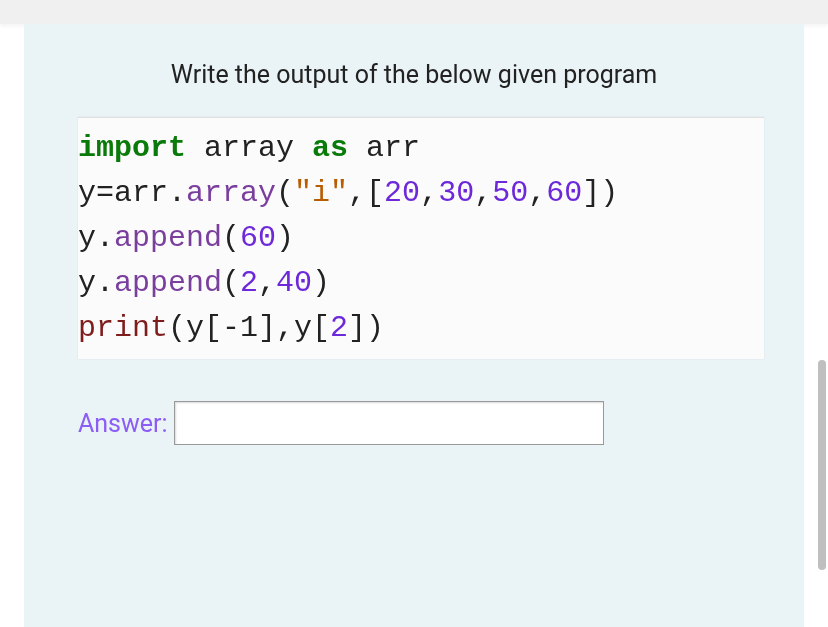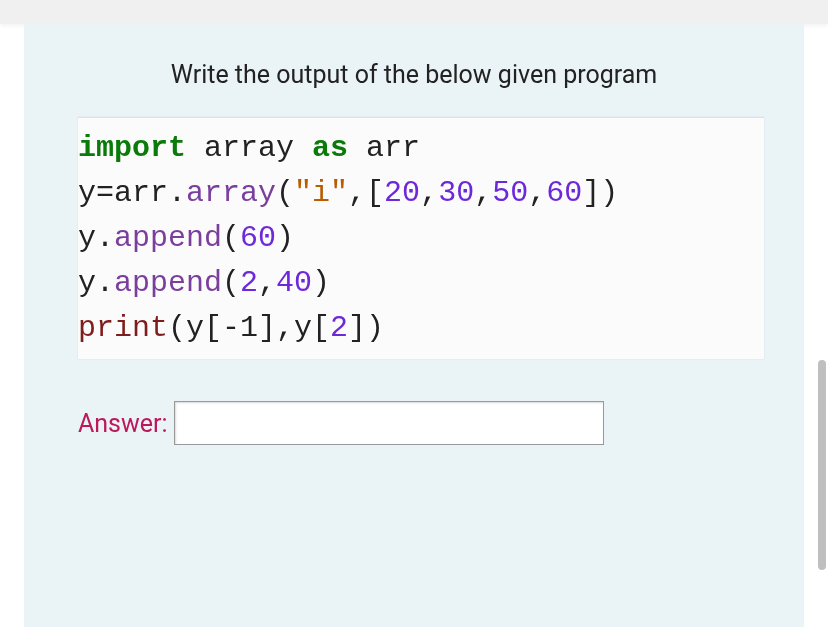--- a/index.html
+++ b/index.html
@@ -63,21 +63,21 @@
   .func-print { color: #7f1d1d; }
   .black { color: #222; }
   .answer-row {
     margin-top: 42px;
     margin-left: 24px;
     display: flex;
     align-items: center;
   }
   .answer-label {
     font-size: 25px;
-    color: #be185d;
+    color: #8b5cf6;
     margin-right: 6px;
   }
   .answer-input {
     width: 430px;
     height: 44px;
     border: 1px solid #999;
     background: #fff;
     font-size: 22px;
     padding: 4px 8px;
     box-shadow: inset 1px 1px 2px rgba(0,0,0,0.15);

